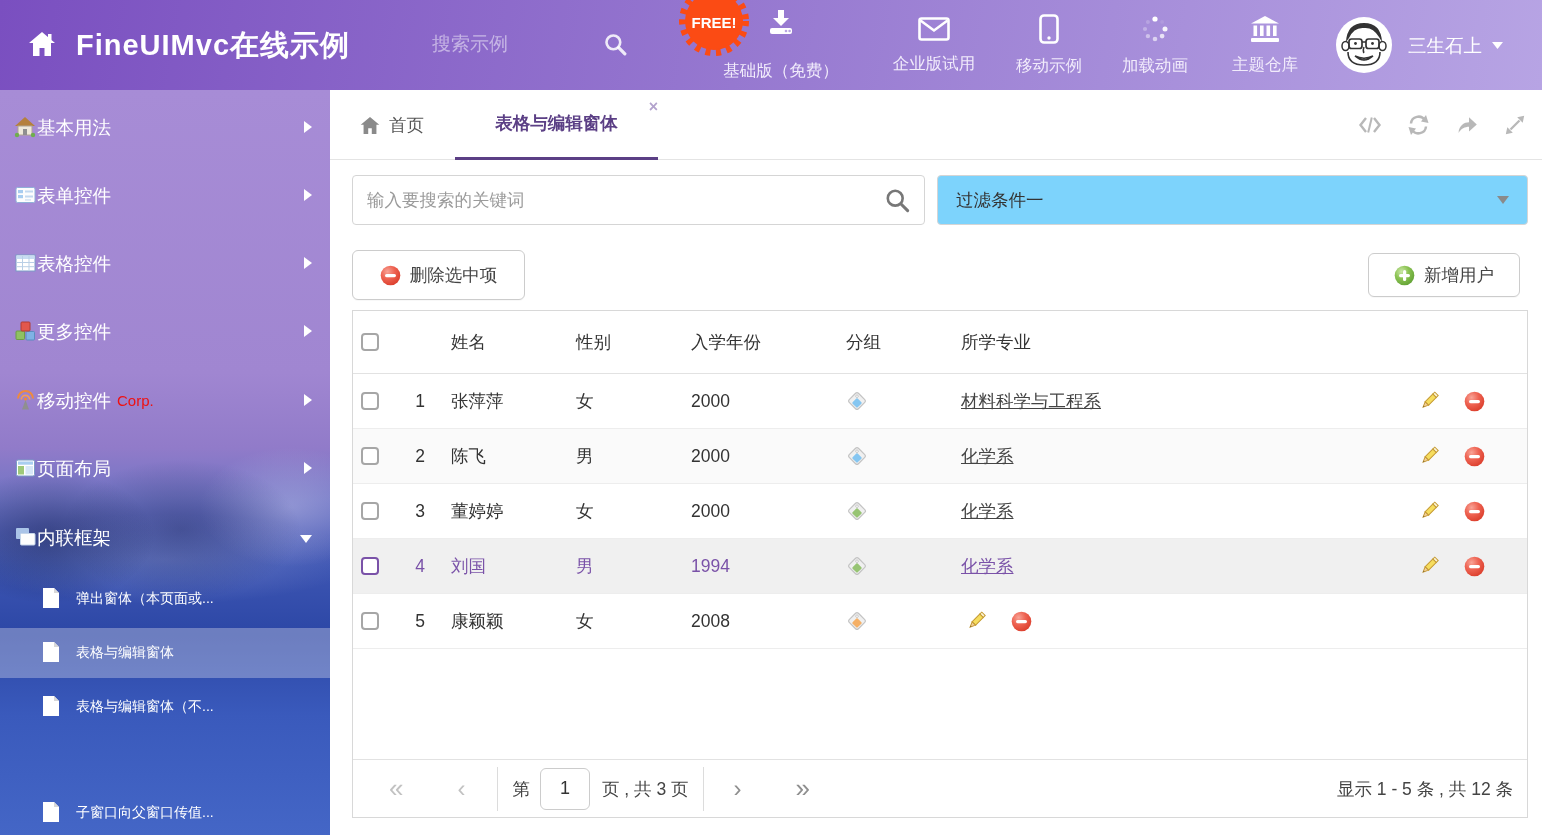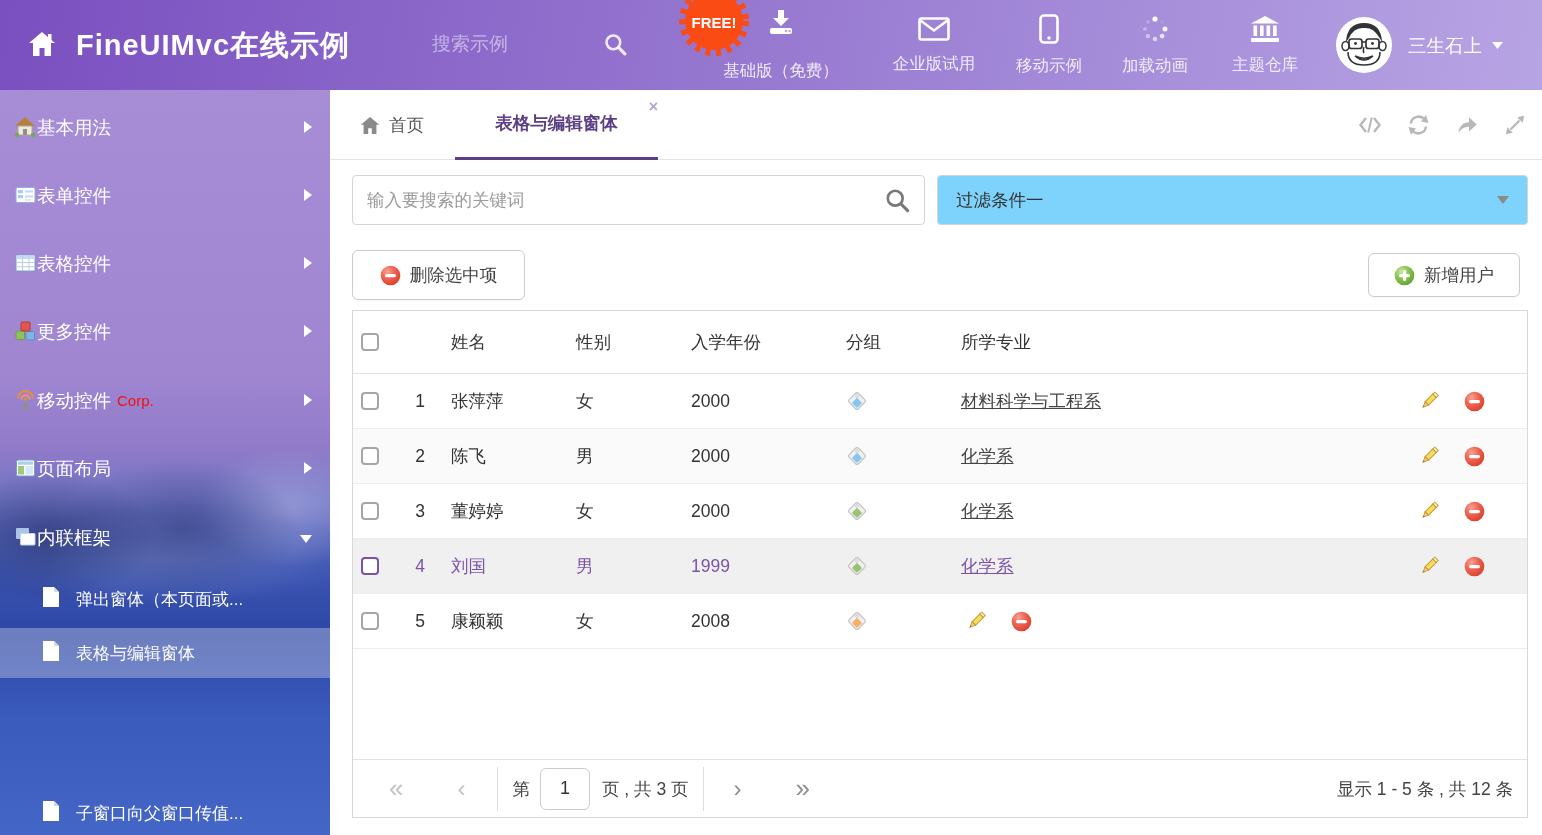--- a/index.html
+++ b/index.html
@@ -30,21 +30,21 @@
       radial-gradient(ellipse 150px 95px at 15% 60%, rgba(12,22,64,.45), transparent 70%),
       radial-gradient(ellipse 170px 100px at 55% 59%, rgba(16,26,72,.35), transparent 70%),
       radial-gradient(ellipse 130px 85px at 88% 56%, rgba(205,205,238,.38), transparent 70%),
       radial-gradient(ellipse 260px 60px at 50% 63%, rgba(190,195,235,.28), transparent 75%),
       linear-gradient(180deg,#a78cd6 0%,#a086d1 38%,#917bc9 48%,#6f74c4 55%,#3d55b2 64%,#2c47a6 73%,#3a5abc 84%,#4466c6 100%); }
   .s-item { position:absolute; left:0; width:330px; height:54px; display:flex; align-items:center; color:#fff; font-size:18.5px; cursor:pointer; }
   .s-item .s-ico { margin-left:13px; width:24px; display:flex; justify-content:center; }
   .s-item .s-lbl { }
   .s-item .s-badge { margin-left:6px; font-size:15px; color:#ee1111; }
   .s-arrow { position:absolute; right:18px; top:50%; transform:translateY(-50%); }
-  .s-sub { position:absolute; left:0; width:330px; height:50px; display:flex; align-items:center; color:#fff; font-size:17px; cursor:pointer; }
+  .s-sub { position:absolute; left:0; width:330px; height:50px; display:flex; align-items:center; color:#fff; font-size:14px; cursor:pointer; }
   .s-sub .s-ico { margin-left:42px; }
   .s-sub .s-lbl { margin-left:16px; white-space:nowrap; }
   .s-sub.selected { background:rgba(230,230,242,.35); }
 
   
   .main { position:absolute; left:330px; top:90px; width:1212px; height:745px; background:#fff; }
 
   .tabbar { position:absolute; left:0; top:0; width:1212px; height:70px; background:#fff; border-bottom:1px solid #e4e4e4; }
   .tab-home { position:absolute; left:30px; top:0; height:70px; display:flex; align-items:center; gap:9px; color:#555; font-size:17.5px; cursor:pointer; }
   .tab-active { position:absolute; left:125px; top:0; width:203px; height:70px; border-bottom:3px solid #5b3f85; text-align:center; line-height:67px; font-size:17.5px; font-weight:bold; color:#5b3f85; cursor:pointer; }
@@ -319,20 +319,27 @@
         </svg></span>
     <span class="s-lbl">弹出窗体（本页面或...</span>
   </div>
   <div class="s-sub selected" style="top:538px">
     <span class="s-ico"><svg width="18" height="22" viewBox="0 0 18 22">
           <path d="M1 1 H12 L17 6 V21 H1 Z" fill="#fff"></path>
           <path d="M12 1 V6 H17 Z" fill="#d8d8d8"></path>
         </svg></span>
     <span class="s-lbl">表格与编辑窗体</span>
   </div>
+  <div class="s-sub" style="top:592px">
+    <span class="s-ico"><svg width="18" height="22" viewBox="0 0 18 22">
+          <path d="M1 1 H12 L17 6 V21 H1 Z" fill="#fff"></path>
+          <path d="M12 1 V6 H17 Z" fill="#d8d8d8"></path>
+        </svg></span>
+    <span class="s-lbl">表格与编辑窗体（不...</span>
+  </div>
   <div class="s-sub" style="top:698px">
     <span class="s-ico"><svg width="18" height="22" viewBox="0 0 18 22">
           <path d="M1 1 H12 L17 6 V21 H1 Z" fill="#fff"></path>
           <path d="M12 1 V6 H17 Z" fill="#d8d8d8"></path>
         </svg></span>
     <span class="s-lbl">子窗口向父窗口传值...</span>
   </div>
 </div>
 
 <div class="main">
@@ -535,21 +542,21 @@
       <span class="c9"></span>
     </div>
 
     <div class="g-row selected">
       <span class="c0">
           <span class="cb"></span>
         </span>
       <span class="c1">4</span>
       <span class="c2">刘国</span>
       <span class="c3">男</span>
-      <span class="c4">1999</span>
+      <span class="c4">1994</span>
       <span class="c5">
           <svg width="22" height="22" viewBox="0 0 22 22">
             <g transform="rotate(45 11 11)">
               <rect x="4.5" y="4.5" width="13" height="13" rx="2" fill="#f0f0f0" stroke="#c3c3c3" stroke-width="1.2"></rect>
               <circle cx="7.6" cy="7.6" r="1.3" fill="#fff" stroke="#bdbdbd" stroke-width=".8"></circle>
               <rect x="8.8" y="8.8" width="7.2" height="7.2" rx="1" fill="#97c473"></rect>
             </g>
           </svg>
         </span>
       <span class="c6"><span class="major-link">化学系</span></span>

